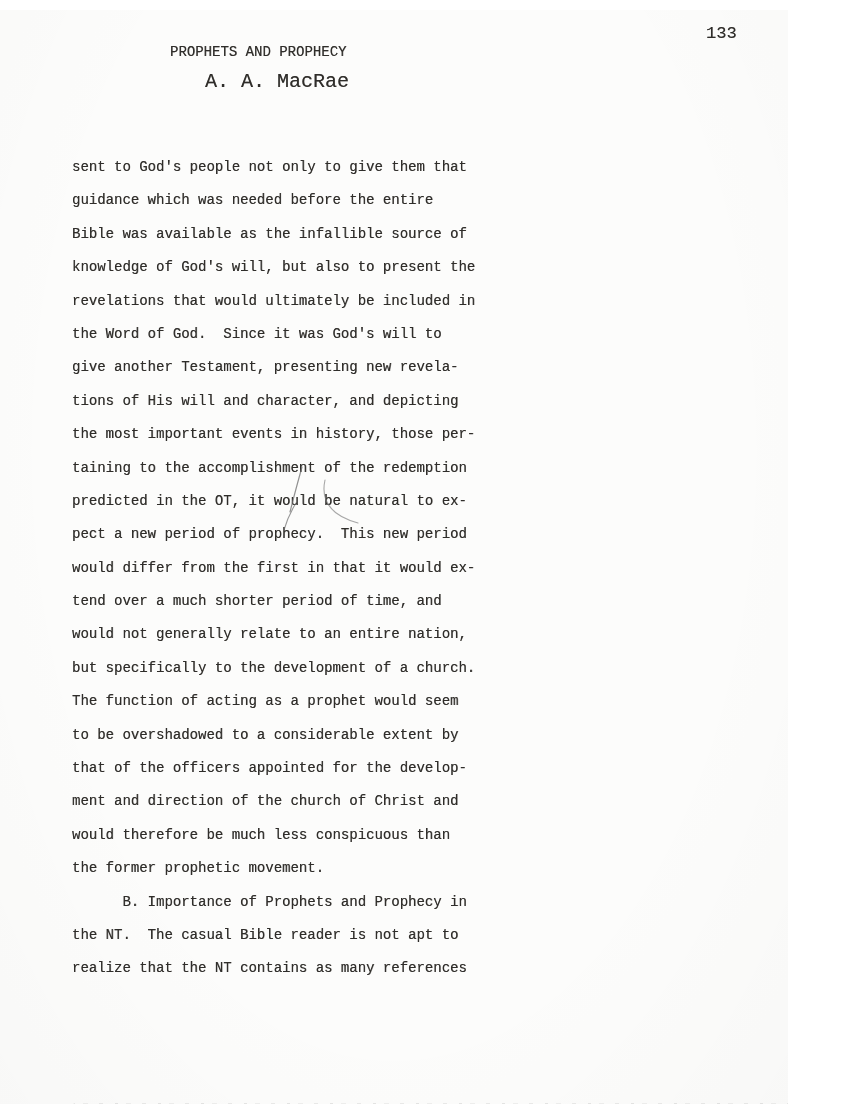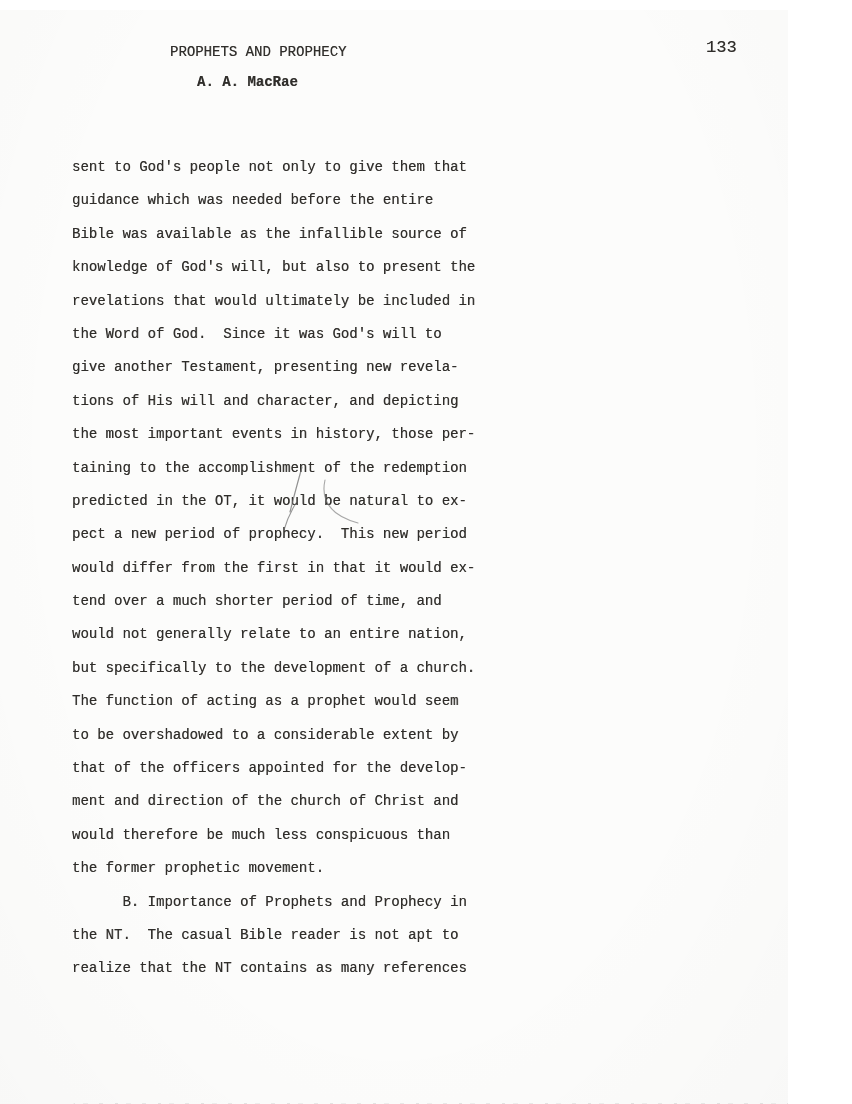--- a/index.html
+++ b/index.html
@@ -34,32 +34,31 @@
     position: absolute;
     left: 170px;
     top: 34px;
     font-size: 14px;
     line-height: 16px;
   }
 
   .page-number {
     position: absolute;
     left: 706px;
-    top: 28px;
+    top: 14px;
     font-size: 17px;
     line-height: 20px;
   }
 
   .author {
     position: absolute;
-    left: 197px;
+    left: 205px;
     top: 64px;
-    font-size: 14px;
+    font-size: 20px;
     line-height: 16px;
-    font-weight: bold;
   }
 
   .body-text {
     position: absolute;
     left: 72px;
     top: 141px;
     width: 430px;
   }
 
   .body-text .line {

